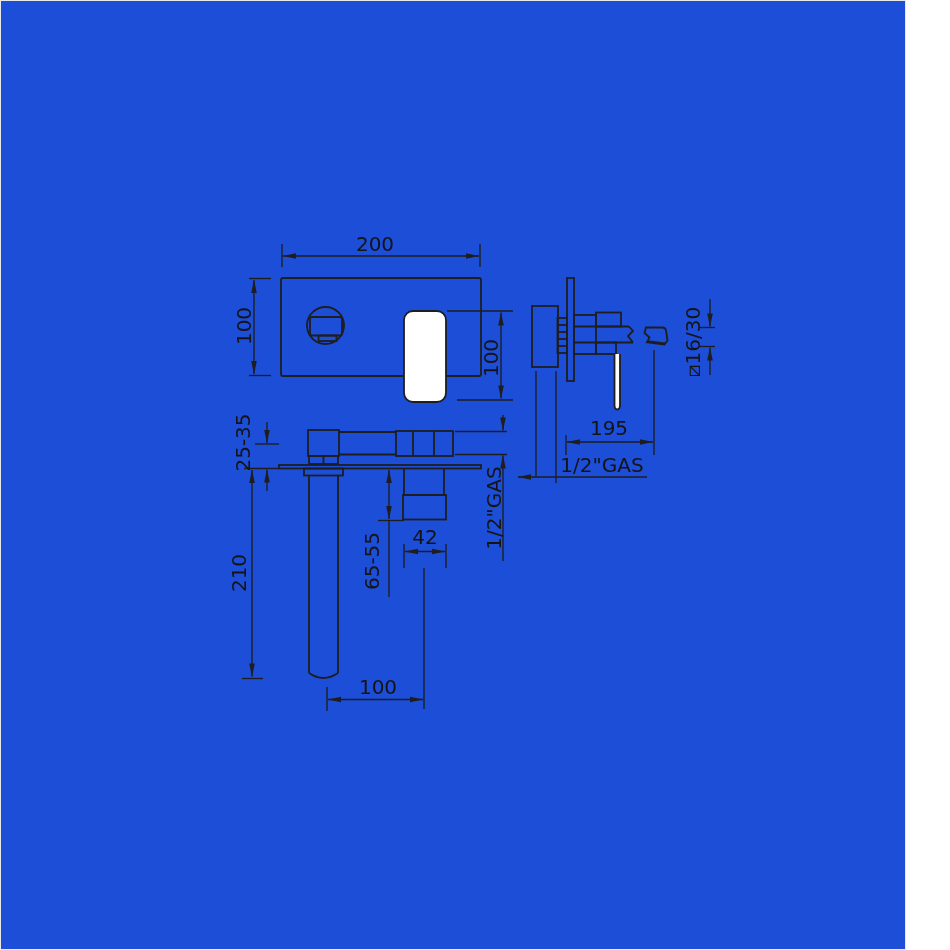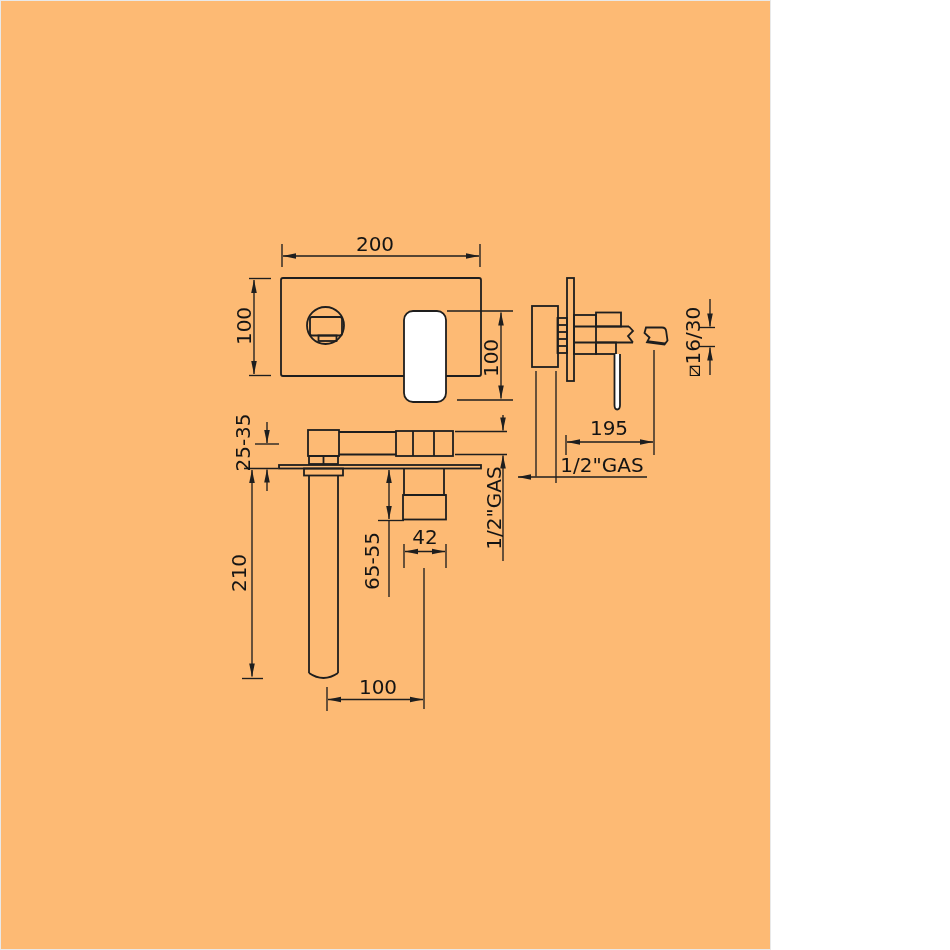--- a/index.html
+++ b/index.html
@@ -1,17 +1,17 @@
 <!DOCTYPE html>
 <html><head>
 <meta charset="utf-8">
 <style>
   html,body{margin:0;padding:0;background:#ffffff;}
   .stage{
-    position:relative;width:771px;height:950px;background:#fdba74;
+    position:relative;width:906px;height:950px;background:#1d4ed8;
     border:1px solid #e9e9e9;box-sizing:border-box;overflow:hidden;
     font-family:"DejaVu Sans", "Liberation Sans", sans-serif;
   }
   svg{position:absolute;left:0;top:0;}
   .ol{fill:none;stroke:#1e1e1e;stroke-width:1.8;stroke-linejoin:miter;stroke-linecap:butt;}
   .fw{fill:#ffffff;stroke:#1e1e1e;stroke-width:1.8;}
   .dm{fill:none;stroke:#1e1e1e;stroke-width:1.35;stroke-linecap:butt;}
   .thin{fill:none;stroke:#1e1e1e;stroke-width:1.35;}
   text.lbl{fill:#141414;font-size:20px;letter-spacing:0px;}
   .mid{text-anchor:middle;}

